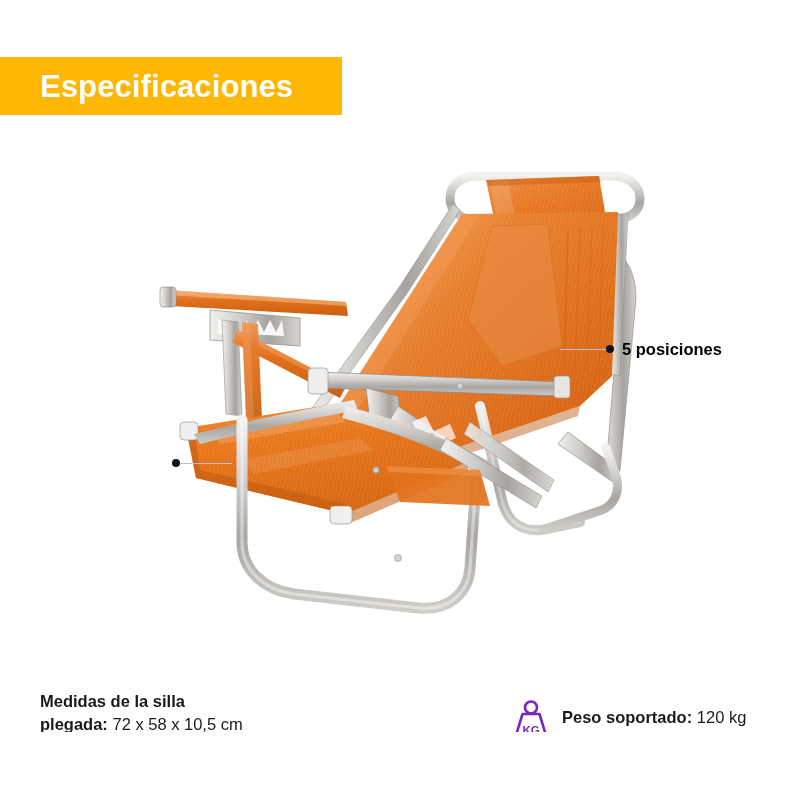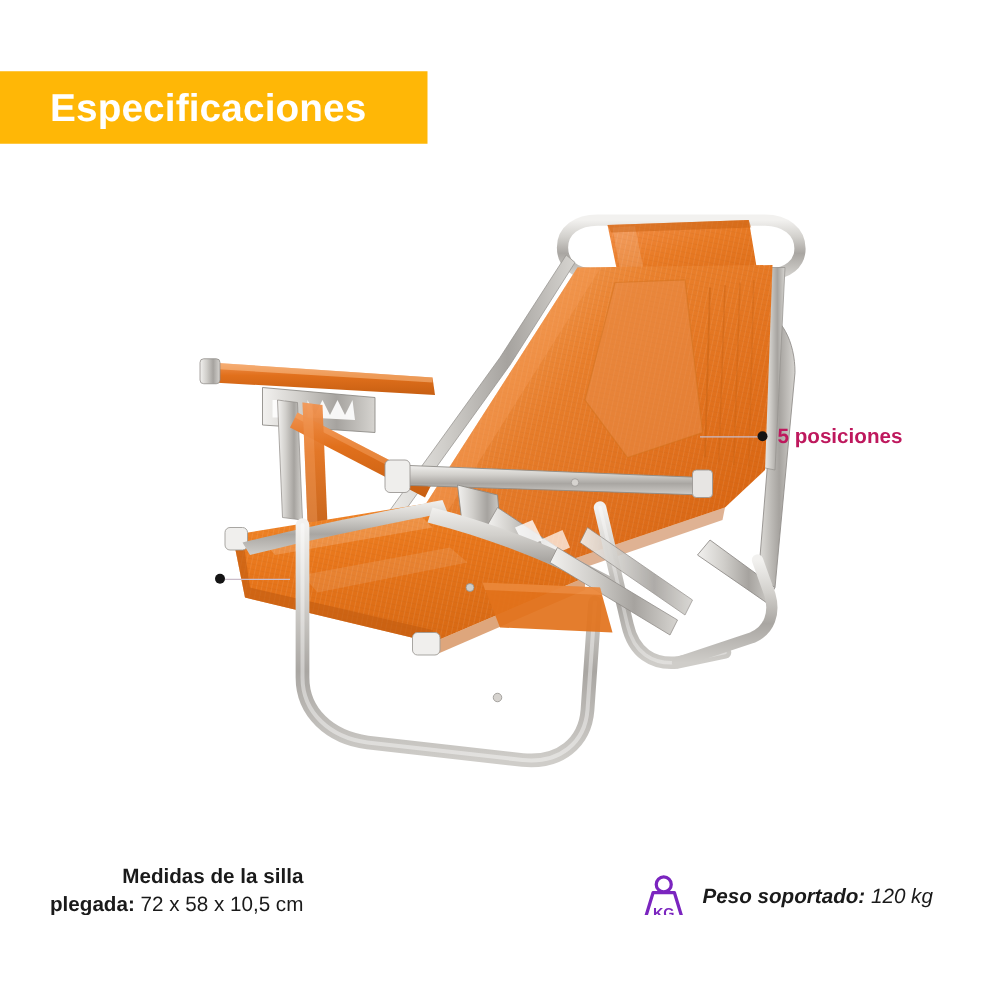--- a/index.html
+++ b/index.html
@@ -90,26 +90,25 @@
   .footer-text {
     position: absolute;
     color: #1a1a1a;
     font-size: 16.5px;
     line-height: 1.42;
     white-space: nowrap;
   }
   .footer-text b { font-weight: 700; }
   .footer-text span.reg { font-weight: 400; }
 
-  #footer-left { left: 40px; top: 690px; text-align: right; }
+  #footer-left { left: 40px; top: 690px; }
   #footer-right-text {
     left: 562px;
     top: 706px;
     font-size: 16.5px;
-    font-style: italic;
   }
 
   
   #kg-icon-wrap {
     position: absolute;
     left: 508px;
     top: 698px;
     width: 46px;
     height: 48px;
   }
@@ -270,21 +269,21 @@
       <circle cx="310" cy="216" r="3" fill="#d6d3cf" stroke="#8f8c88" stroke-width="0.5"></circle>
     </svg>
   </div>
 
   <div class="leader-line" id="leader-left-line" style="background: rgb(201, 188, 201);"></div>
   <div class="leader-dot" id="leader-left-dot" style="background: rgb(20, 20, 20);"></div>
   <div class="leader-line" id="leader-right-line" style="background: rgb(201, 188, 201);"></div>
   <div class="leader-dot" id="leader-right-dot" style="background: rgb(20, 20, 20);"></div>
 
 
-  <div class="callout-text" id="callout-right" style="color: #be185d;">
+  <div class="callout-text" id="callout-right" style="color: #000000;">
     <span class="lbl">5 posiciones</span>
   </div>
 
   <div class="footer-text" id="footer-left" style="color: rgb(26, 26, 26);">
     <div>
       <b>Medidas de la silla</b>
     </div>
     <div>
       <b>plegada:</b><span class="reg">&nbsp;</span><span class="reg">72 x 58 x 10,5 cm</span>
     </div>

